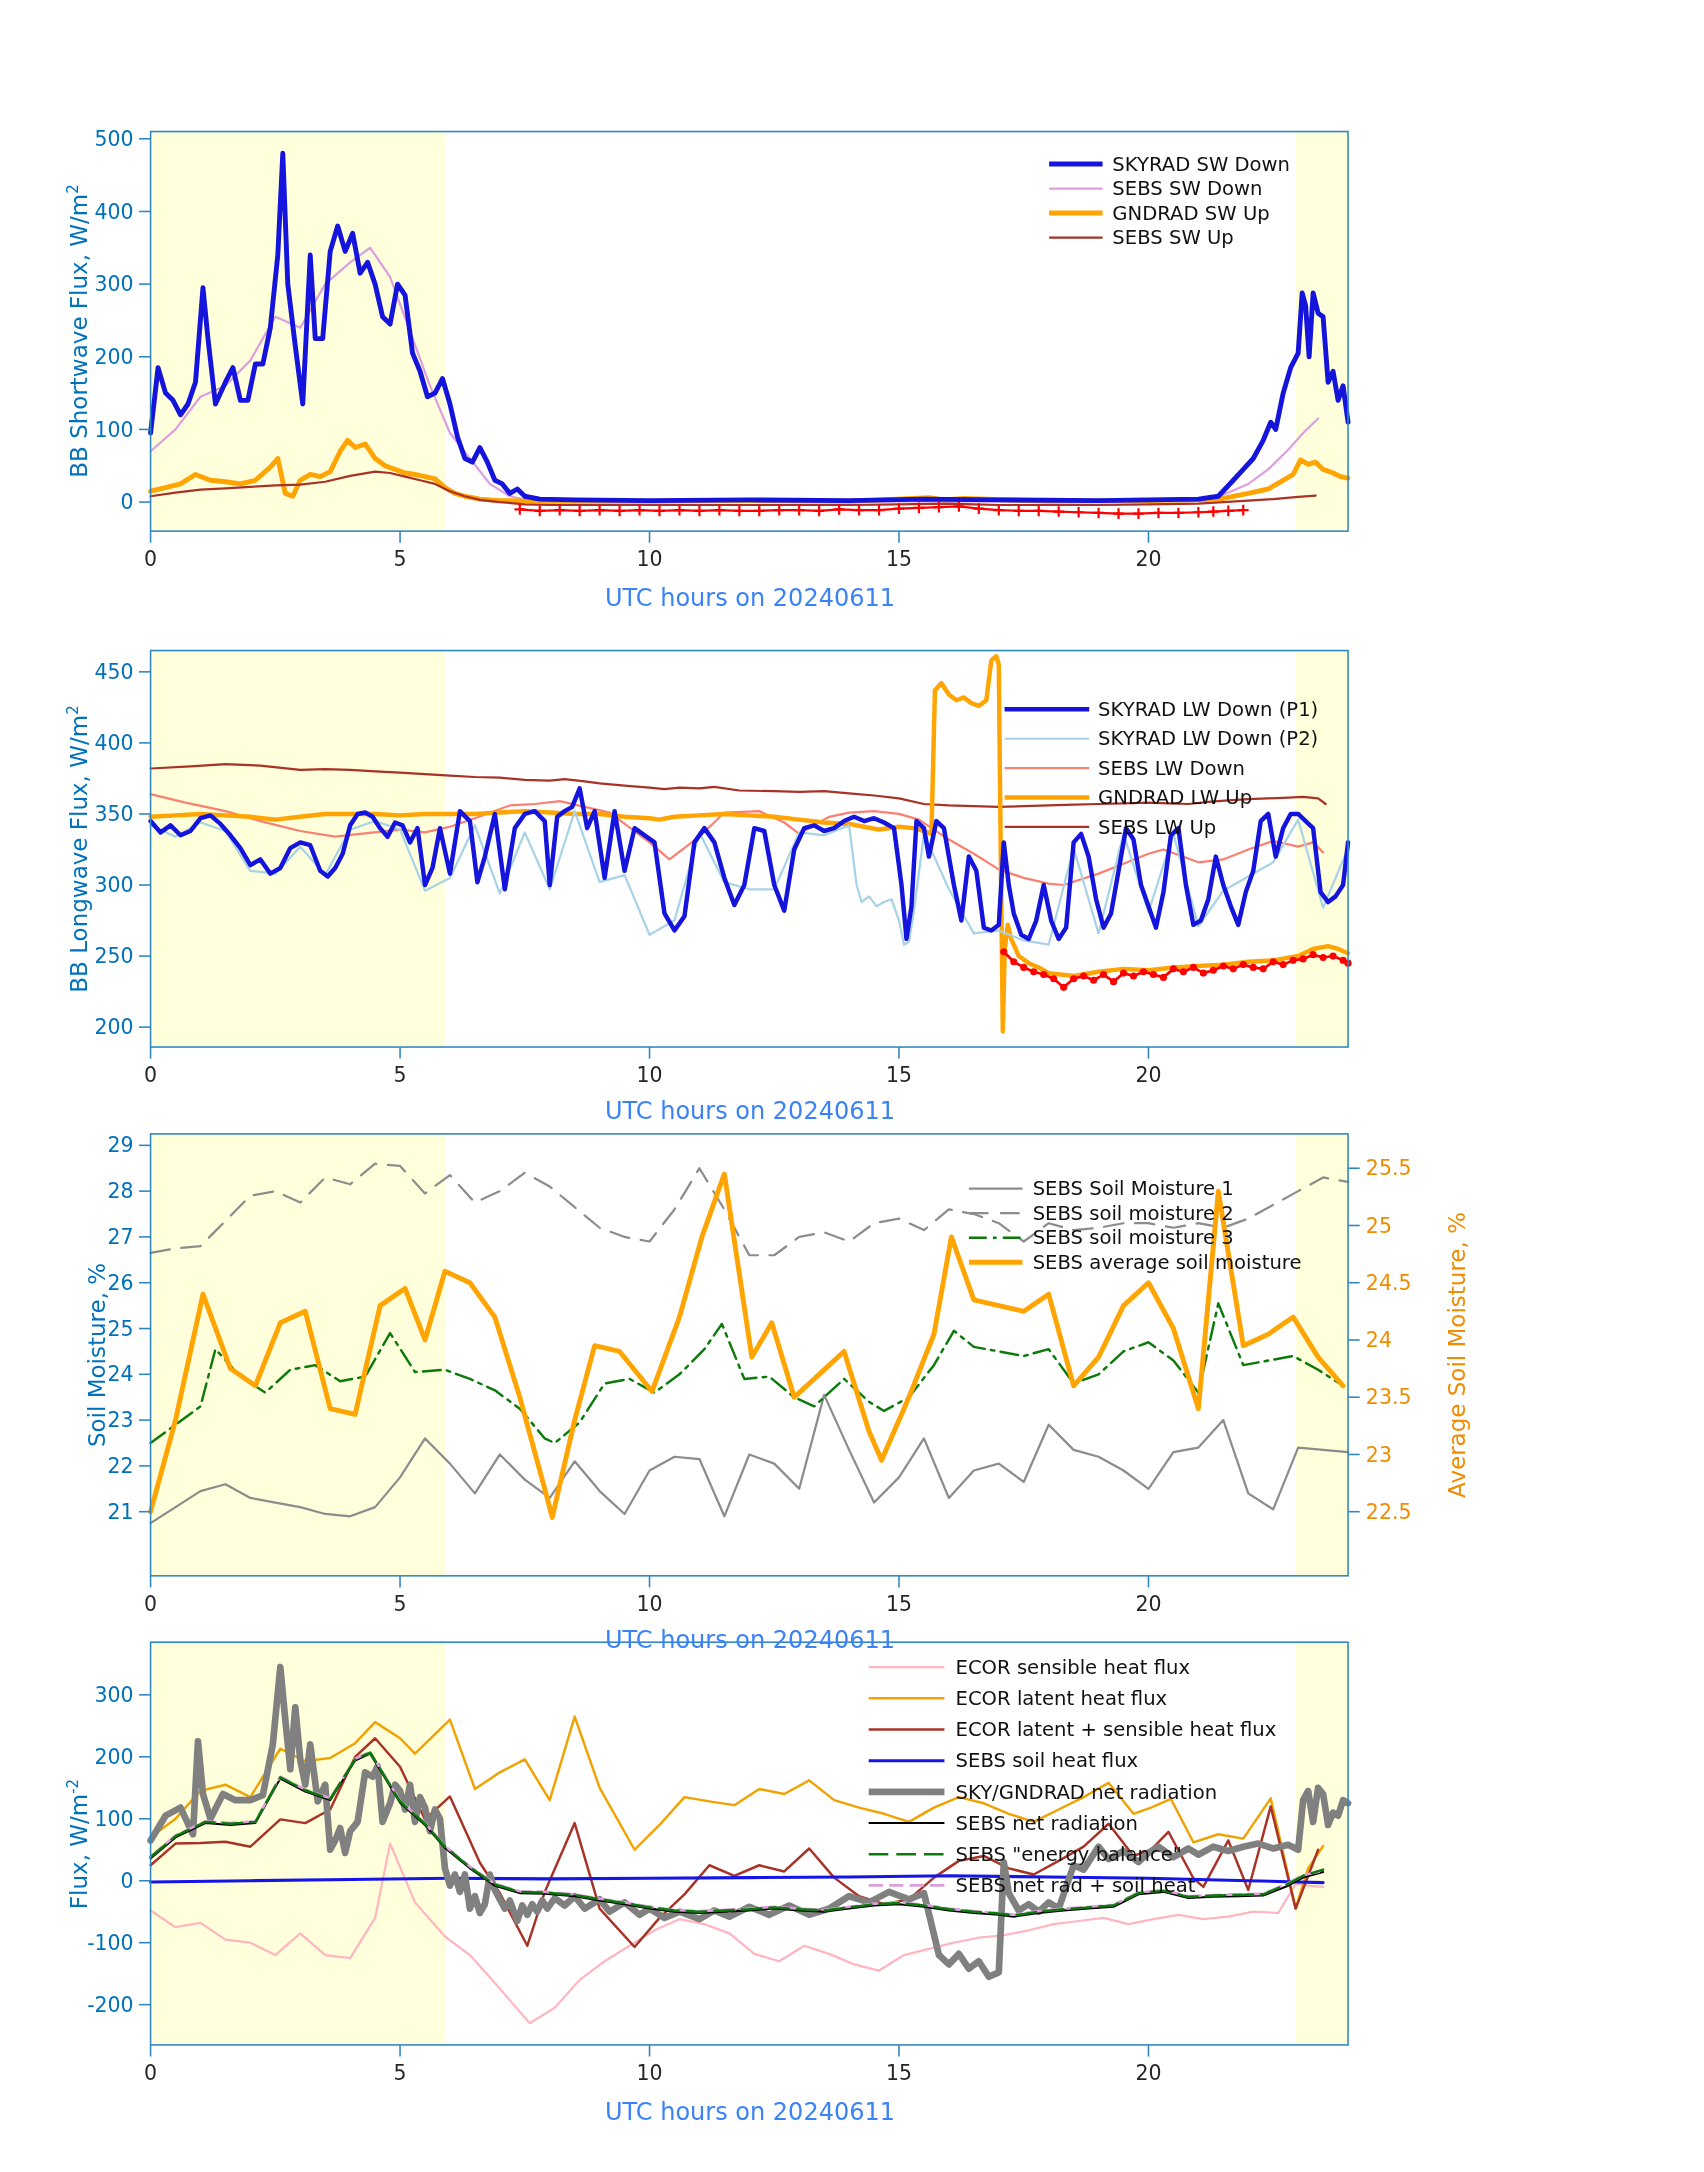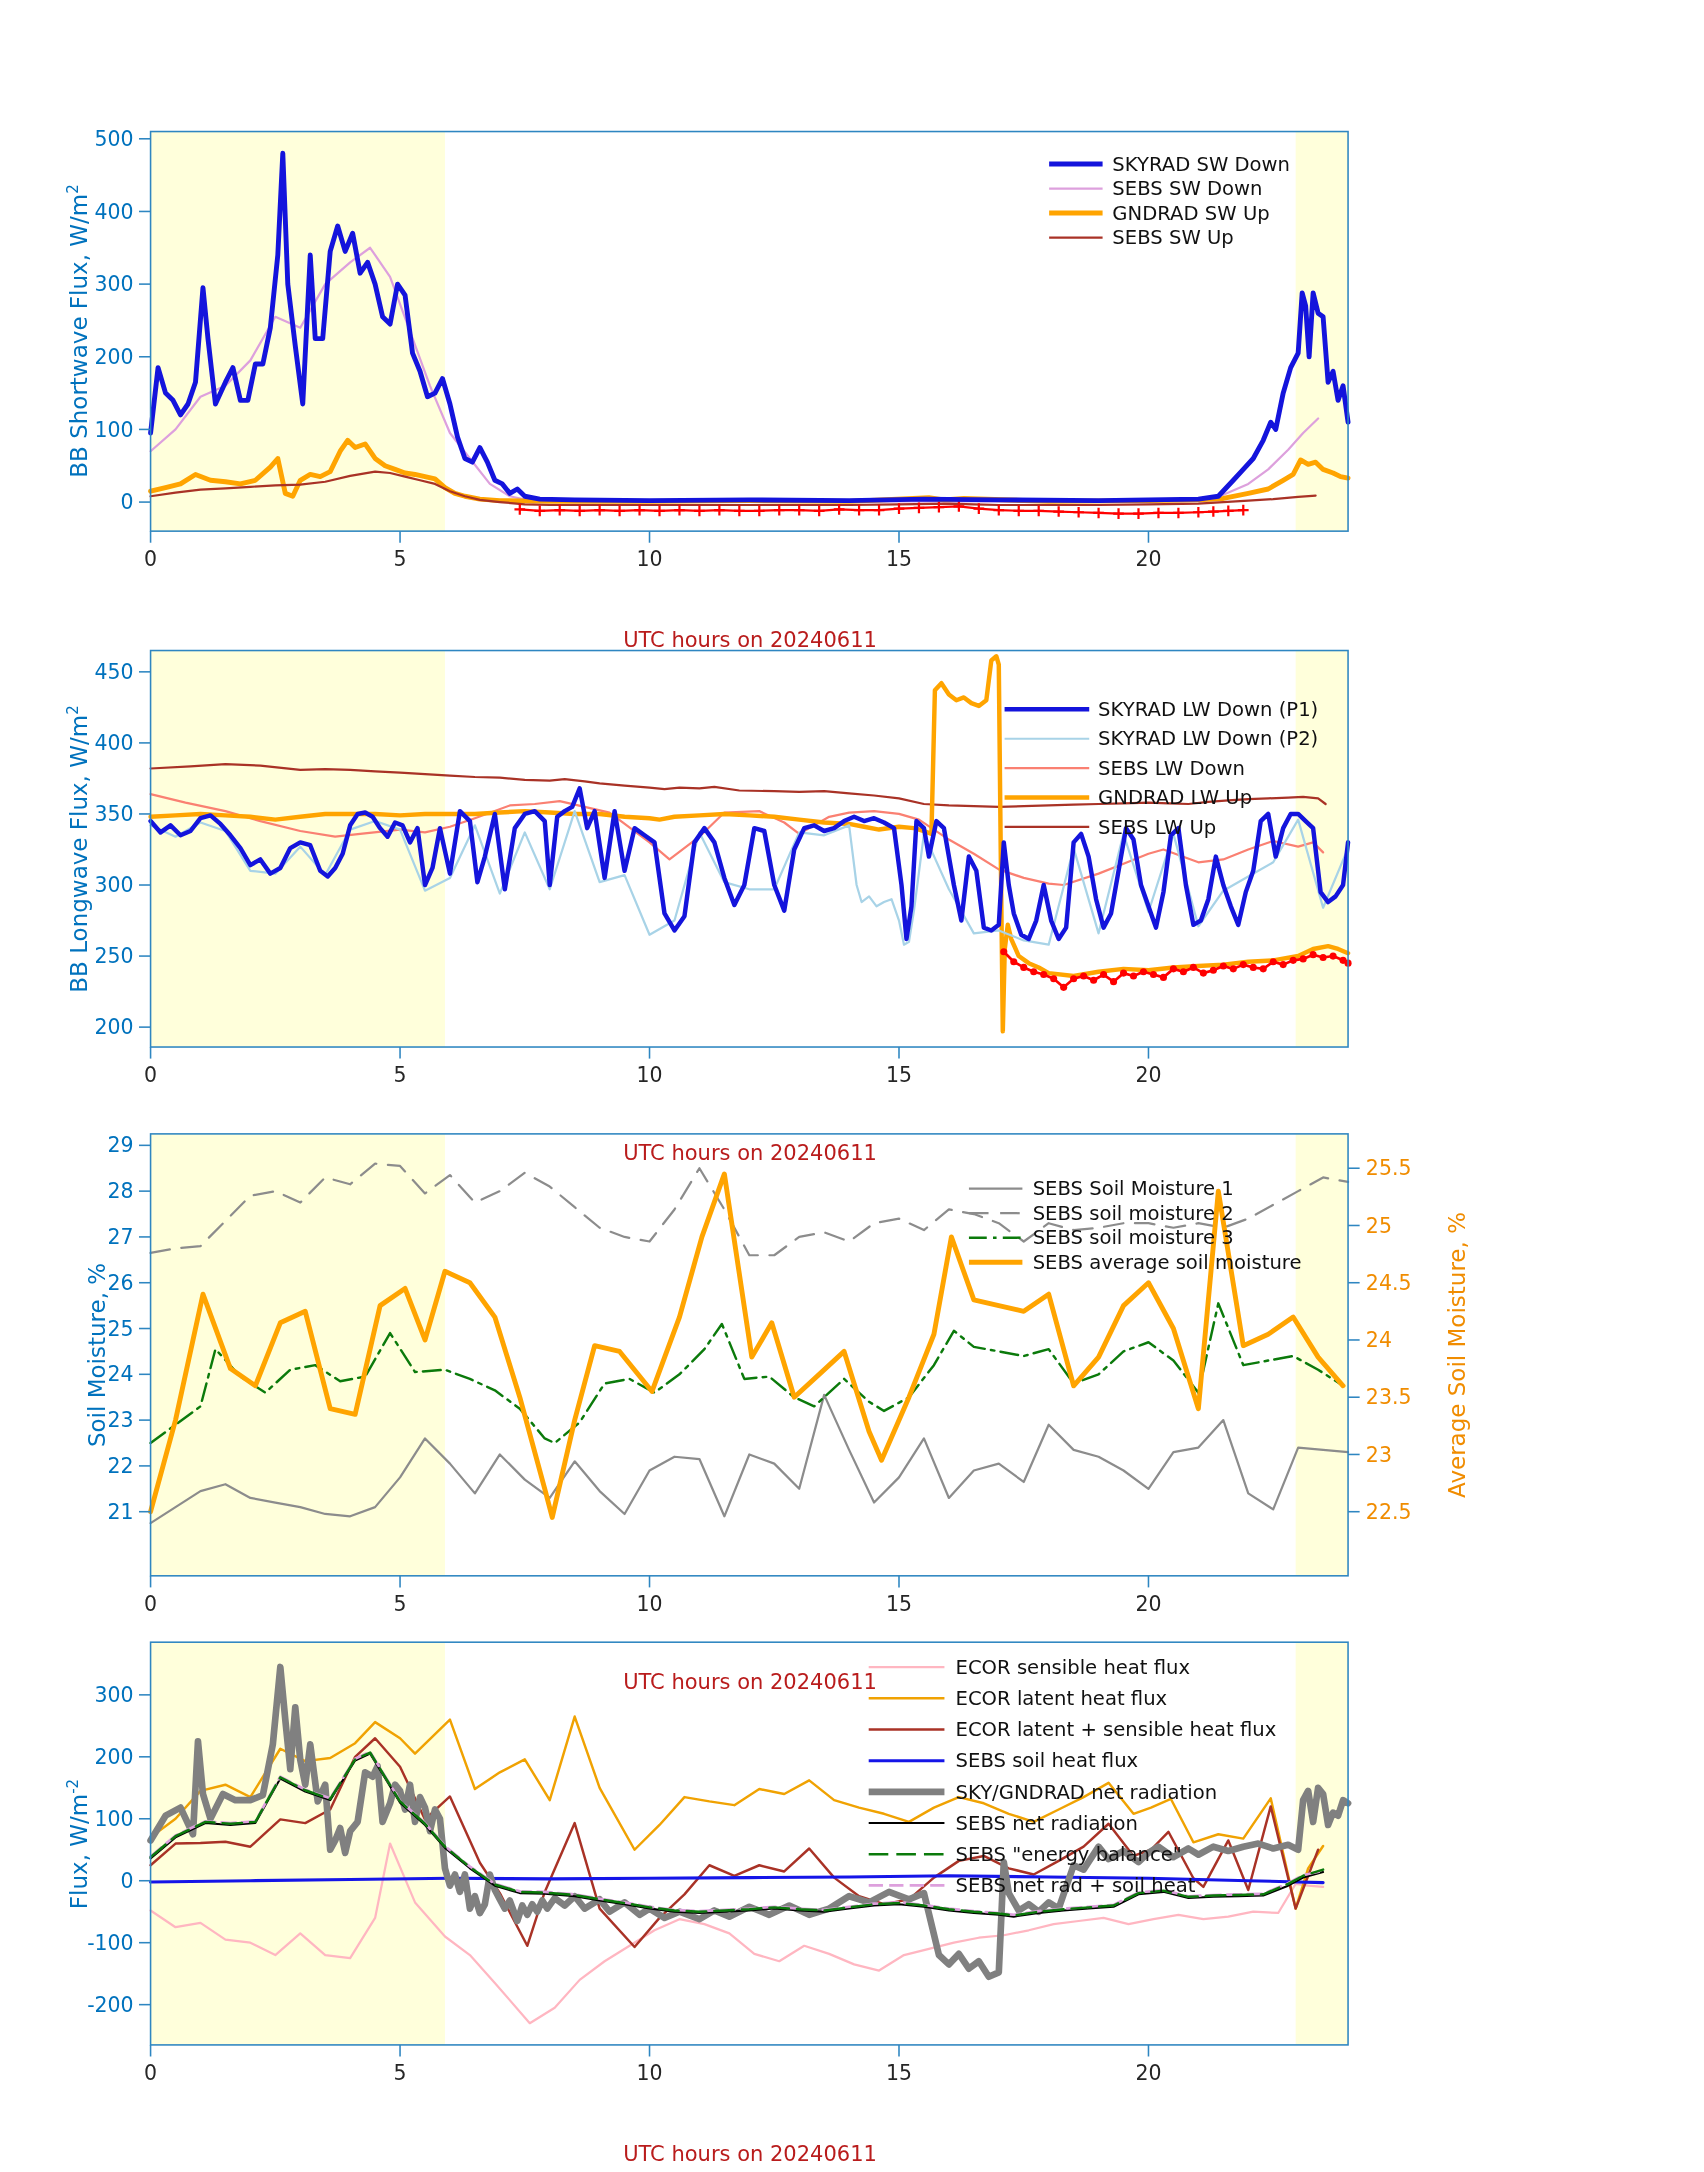--- a/index.html
+++ b/index.html
@@ -3,21 +3,21 @@
 <meta charset="utf-8">
 <style>
   html,body{margin:0;padding:0;background:#ffffff;}
   .fig{position:relative;width:1704px;height:2172px;background:#ffffff;
        font-family:"DejaVu Sans","Liberation Sans",sans-serif;overflow:hidden;}
   .fig svg{position:absolute;left:0;top:0;}
   .ylab{position:absolute;transform:translate(-50%,-50%) rotate(-90deg);white-space:nowrap;
         font-size:23px;color:#0072BD;}
   .ylab sup{font-size:15px;}
   .ylab.right{color:#F08C00;}
-  .xlab{position:absolute;transform:translate(-50%,0);white-space:nowrap;font-size:21px;color:#b91c1c;margin-top:44px;}
+  .xlab{position:absolute;transform:translate(-50%,0);white-space:nowrap;font-size:24px;color:#3b82f6;}
 </style>
 </head>
 <body>
 
 <div class="fig">
   <svg id="plot-svg" width="1704" height="2172" viewBox="0 0 3825 4875">
       <g>
         <rect x="338" y="295" width="660.8000000000001" height="897" fill="#FFFFDB"></rect>
         <rect x="2908.4" y="295" width="117.59999999999991" height="897" fill="#FFFFDB"></rect>
         <polyline points="338.0,1012.6 394.0,963.7 450.0,890.3 506.0,865.8 562.0,808.7 618.0,710.9 674.0,735.3 730.0,637.5 786.0,588.6 830.8,555.9 875.6,621.2 920.4,743.5 965.2,865.8 1010.0,971.8 1054.8,1028.9 1099.6,1086.0 1144.4,1113.7 1189.2,1123.5 1234.0,1125.1 1458.0,1125.1 1682.0,1125.1 1906.0,1125.1 2130.0,1125.1 2354.0,1125.1 2578.0,1123.5 2690.0,1120.2 2746.0,1110.5 2802.0,1086.0 2846.8,1053.4 2891.6,1009.3 2925.2,971.8 2958.8,939.2" fill="none" stroke="#DDA0DD" stroke-width="5" stroke-linejoin="round" stroke-linecap="round"></polyline>

